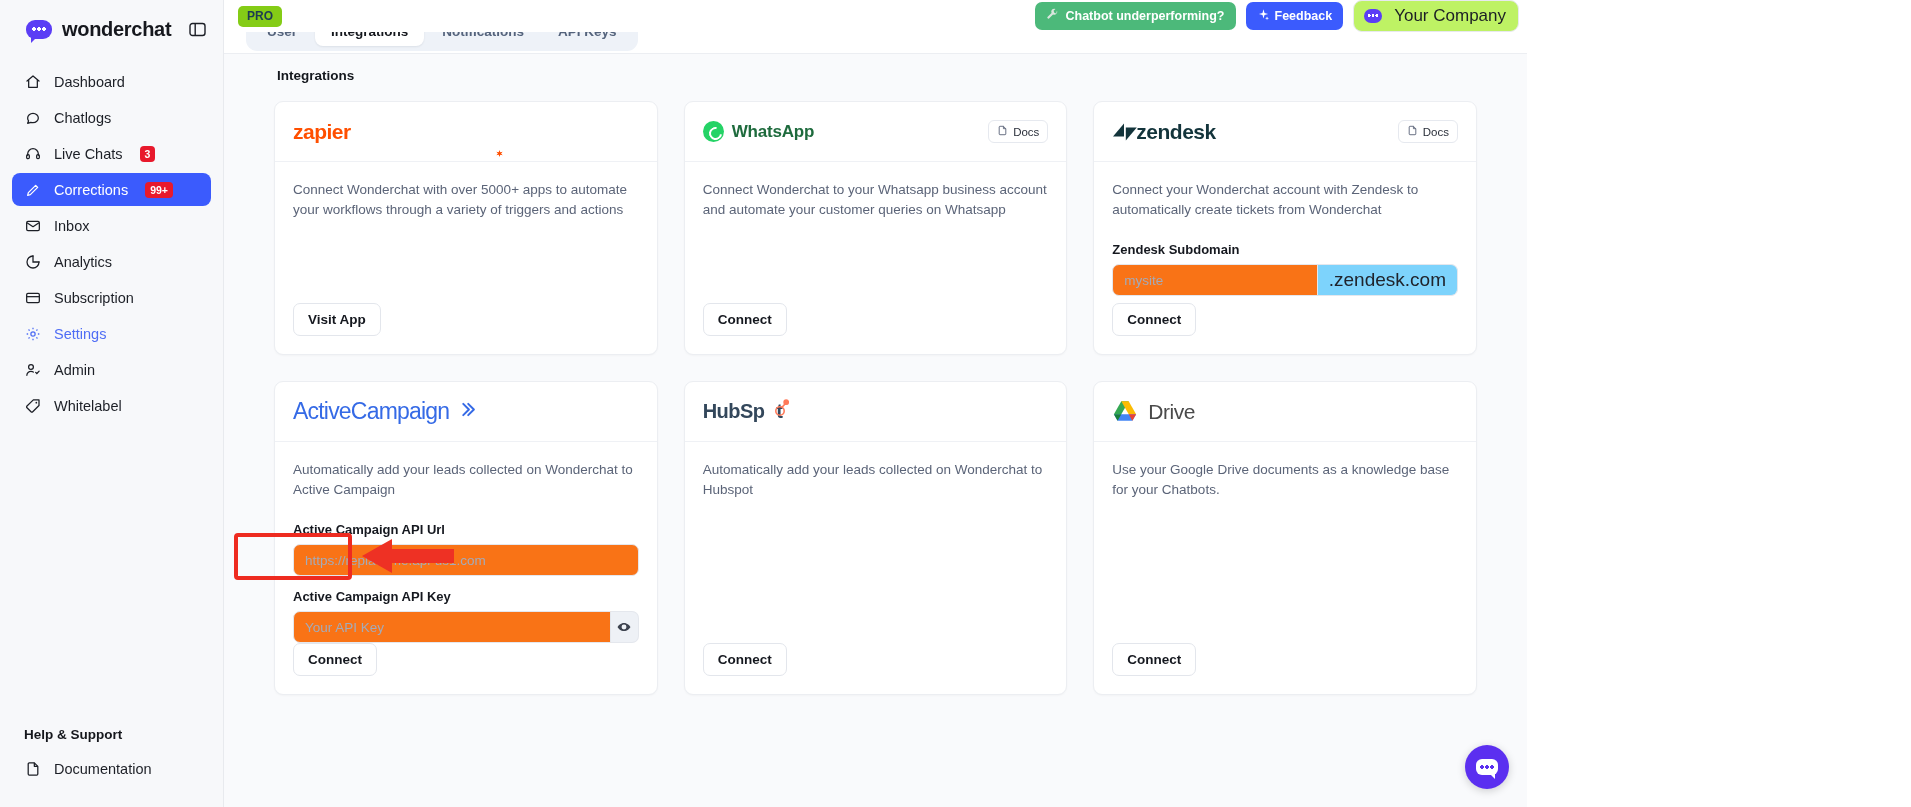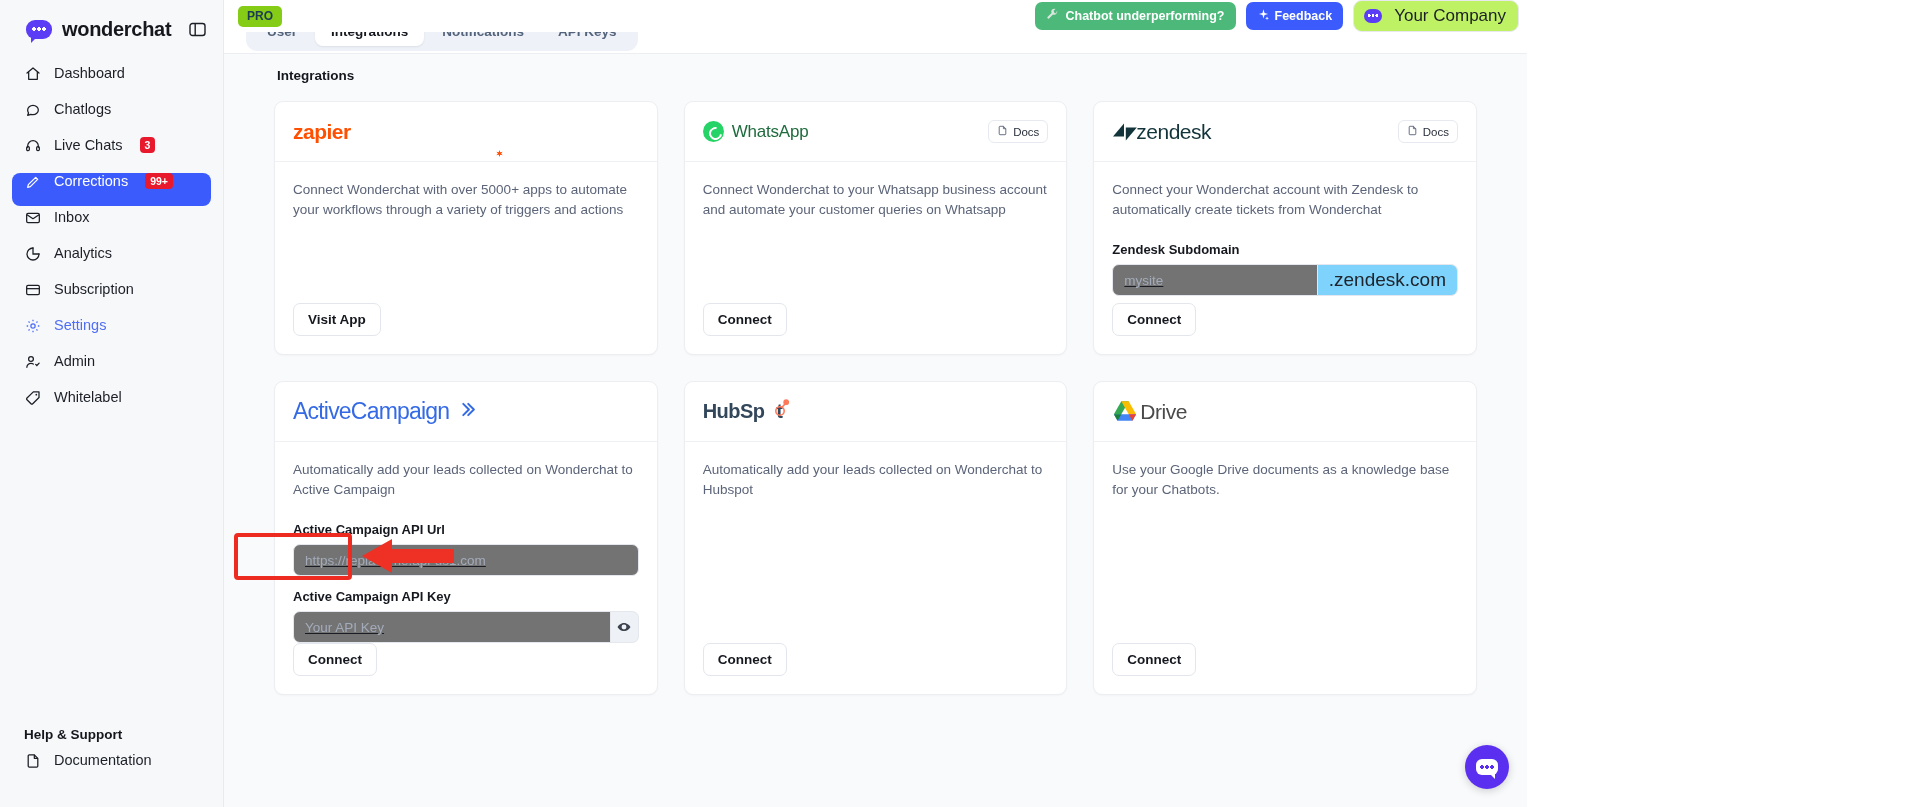--- a/index.html
+++ b/index.html
@@ -38,21 +38,21 @@
   }
   .brand-logo::before{
     content:""; position:absolute; left:5px; bottom:-4px;
     border-left:5px solid #5b3df5; border-bottom:5px solid transparent;
   }
   .brand-name { font-size: 20px; font-weight: 700; color: #16181d; letter-spacing: -0.3px; }
   .panel-toggle { margin-left: 8px; width: 17px; height: 15px; flex:0 0 auto; }
 
   .nav { padding: 10px 12px 0 12px; display: flex; flex-direction: column; gap: 3px; }
   .nav-item {
-    display: flex; align-items: flex-start; gap: 13px;
+    display: flex; align-items: center; gap: 13px;
     height: 33px; padding: 0 12px;
     border-radius: 8px; cursor: pointer;
     font-size: 14.5px; color: #1c1f26;
   }
   .nav-item .ico { width: 17px; height: 17px; display:flex; align-items:center; justify-content:center; flex:0 0 17px; }
   .nav-item.active { background: #3b5bfd; color: #ffffff; }
   .nav-item.active .ico svg { stroke: #ffffff; }
   .nav-item.link { color: #4f6df5; }
   .nav-item.link .ico svg { stroke: #4f6df5; }
   .badge {
@@ -151,21 +151,21 @@
   .btn-outline {
     border: 1px solid #e3e6ec; background: #fff; border-radius: 7px;
     font-size: 13.5px; font-weight: 700; color: #15181f;
     padding: 8px 14px; cursor: pointer;
   }
 
   .field-label { font-size: 13px; font-weight: 700; color: #15181f; margin-bottom: 7px; }
   .inp {
     width: 100%; border: 1px solid #e4e7ed; border-radius: 7px;
     height: 32px; padding: 0 11px; font-size: 13.5px; color: #1a1d24;
-    background: #737373; font-family: "Liberation Sans", sans-serif; text-decoration: underline;
+    background: #f97316; font-family: "Liberation Sans", sans-serif;
   }
   .inp::placeholder { color: #a3abba; }
   .inp-group { display: flex; }
   .inp-group .inp { border-top-right-radius: 0; border-bottom-right-radius: 0; }
   .inp-suffix {
     display: flex; align-items: center; padding: 0 11px; height: 32px;
     background: #7dd3fc; border: 1px solid #e4e7ed; border-left: none;
     border-top-right-radius: 7px; border-bottom-right-radius: 7px;
     font-size: 19px; color: #20242c; white-space: nowrap;
   }
@@ -177,26 +177,26 @@
 
   
   .zapier-logo { font-size: 21px; font-weight: 600; color: #ff4f00; letter-spacing: -.5px; position: relative; }
   .wa-logo { display: flex; align-items: center; gap: 8px; }
   .wa-mark { width: 21px; height: 21px; border-radius: 50%; background: #25d366; position: relative; }
   .wa-mark::after {
     content: ""; position: absolute; left: 6px; top: 5.5px; width: 9px; height: 9px;
     border: 2.3px solid #fff; border-radius: 50%; border-right-color: transparent;
     transform: rotate(-35deg);
   }
-  .wa-name { font-size: 17px; font-weight: 400; color: #1e6b3d; letter-spacing: -.2px; }
+  .wa-name { font-size: 17px; font-weight: 700; color: #1e6b3d; letter-spacing: -.2px; }
   .zd-logo { display: flex; align-items: center; }
-  .zd-name { font-size: 21px; font-weight: 400; color: #13343b; letter-spacing: -.5px; margin-left: -2px; }
+  .zd-name { font-size: 21px; font-weight: 700; color: #13343b; letter-spacing: -.5px; margin-left: -2px; }
   .ac-logo { font-size: 23px; font-weight: 400; color: #356ae6; letter-spacing: -.8px; }
   .hs-logo { font-size: 20px; font-weight: 700; color: #33475b; letter-spacing: -.5px; position: relative; }
-  .gd-logo { display: flex; align-items: center; gap: 2px; }
+  .gd-logo { display: flex; align-items: center; gap: 10px; }
   .gd-name { font-size: 21px; color: #4a4a4a; letter-spacing: -.5px; }
 
   
   .hl-box {
     position: absolute; border: 4px solid #ee2b20; border-radius: 4px;
     pointer-events: none; z-index: 20;
   }
   .arrow-ann { position: absolute; z-index: 20; pointer-events: none; }
 
   .chat-fab {

